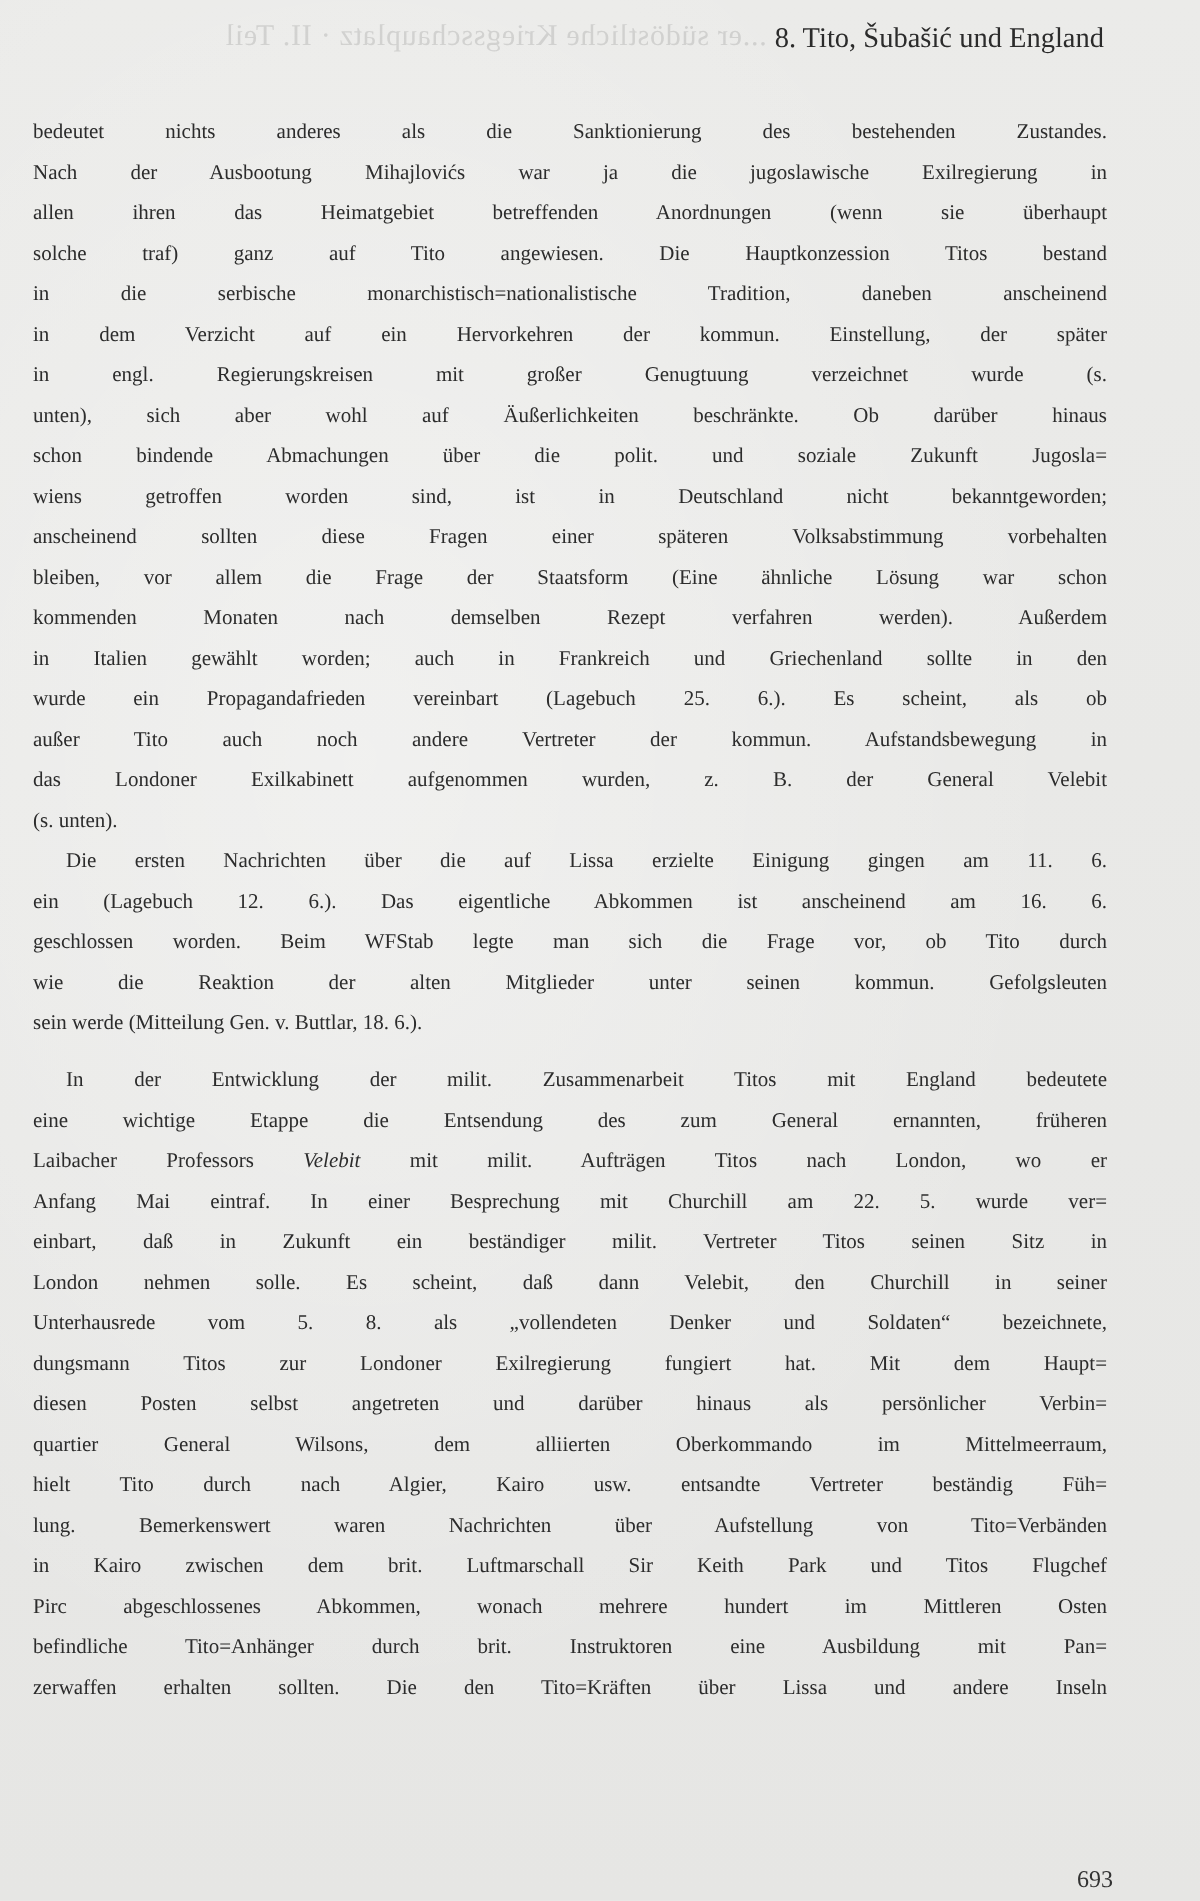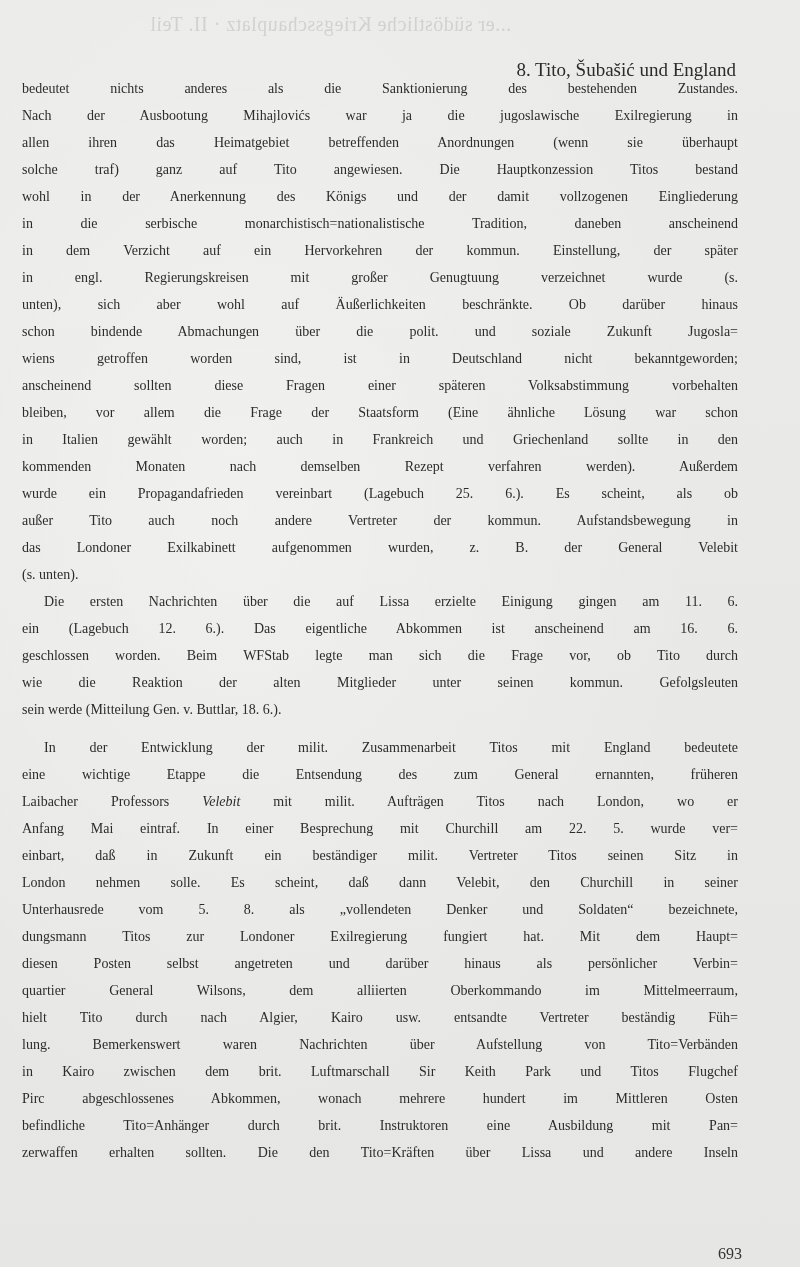--- a/index.html
+++ b/index.html
@@ -34,21 +34,20 @@
       letter-spacing: 0.5px;
       white-space: nowrap;
     }
     .running-head {
       position: absolute;
       top: 15px;
       right: 64px;
       font-size: 19px;
       color: #2b2b2b;
       white-space: nowrap;
-      margin-top: 44px;
     }
     .body-text {
       position: absolute;
       left: 22px;
       top: 75px;
       width: 716px;
       font-size: 14px;
       line-height: 27px;
       color: #2c2c2c;
     }
@@ -85,31 +84,30 @@
 <div class="page">
   <div class="bleed-header">...er südöstliche Kriegsschauplatz · II. Teil</div>
   <div class="running-head">8. Tito, Šubašić und England</div>
 
   <div class="body-text" id="body-text">
       <div class="paragraph">
         <span class="line">bedeutet nichts anderes als die Sanktionierung des bestehenden Zustandes.</span>
         <span class="line">Nach der Ausbootung Mihajlovićs war ja die jugoslawische Exilregierung in</span>
         <span class="line">allen ihren das Heimatgebiet betreffenden Anordnungen (wenn sie überhaupt</span>
         <span class="line">solche traf) ganz auf Tito angewiesen. Die Hauptkonzession Titos bestand</span>
-        <span class="line">wohl in der Anerkennung des Königs und der damit vollzogenen Eingliederung</span>
         <span class="line">in die serbische monarchistisch=nationalistische Tradition, daneben anscheinend</span>
         <span class="line">in dem Verzicht auf ein Hervorkehren der kommun. Einstellung, der später</span>
         <span class="line">in engl. Regierungskreisen mit großer Genugtuung verzeichnet wurde (s.</span>
         <span class="line">unten), sich aber wohl auf Äußerlichkeiten beschränkte. Ob darüber hinaus</span>
         <span class="line">schon bindende Abmachungen über die polit. und soziale Zukunft Jugosla=</span>
         <span class="line">wiens getroffen worden sind, ist in Deutschland nicht bekanntgeworden;</span>
         <span class="line">anscheinend sollten diese Fragen einer späteren Volksabstimmung vorbehalten</span>
         <span class="line">bleiben, vor allem die Frage der Staatsform (Eine ähnliche Lösung war schon</span>
+        <span class="line">kommenden Monaten nach demselben Rezept verfahren werden). Außerdem</span>
         <span class="line">in Italien gewählt worden; auch in Frankreich und Griechenland sollte in den</span>
-        <span class="line">kommenden Monaten nach demselben Rezept verfahren werden). Außerdem</span>
         <span class="line">wurde ein Propagandafrieden vereinbart (Lagebuch 25. 6.). Es scheint, als ob</span>
         <span class="line">außer Tito auch noch andere Vertreter der kommun. Aufstandsbewegung in</span>
         <span class="line">das Londoner Exilkabinett aufgenommen wurden, z. B. der General Velebit</span>
         <span class="line last">(s. unten).</span>
       </div>
       <div class="paragraph">
         <span class="line indent">Die ersten Nachrichten über die auf Lissa erzielte Einigung gingen am 11. 6.</span>
         <span class="line">ein (Lagebuch 12. 6.). Das eigentliche Abkommen ist anscheinend am 16. 6.</span>
         <span class="line">geschlossen worden. Beim WFStab legte man sich die Frage vor, ob Tito durch</span>
         <span class="line">wie die Reaktion der alten Mitglieder unter seinen kommun. Gefolgsleuten</span>

